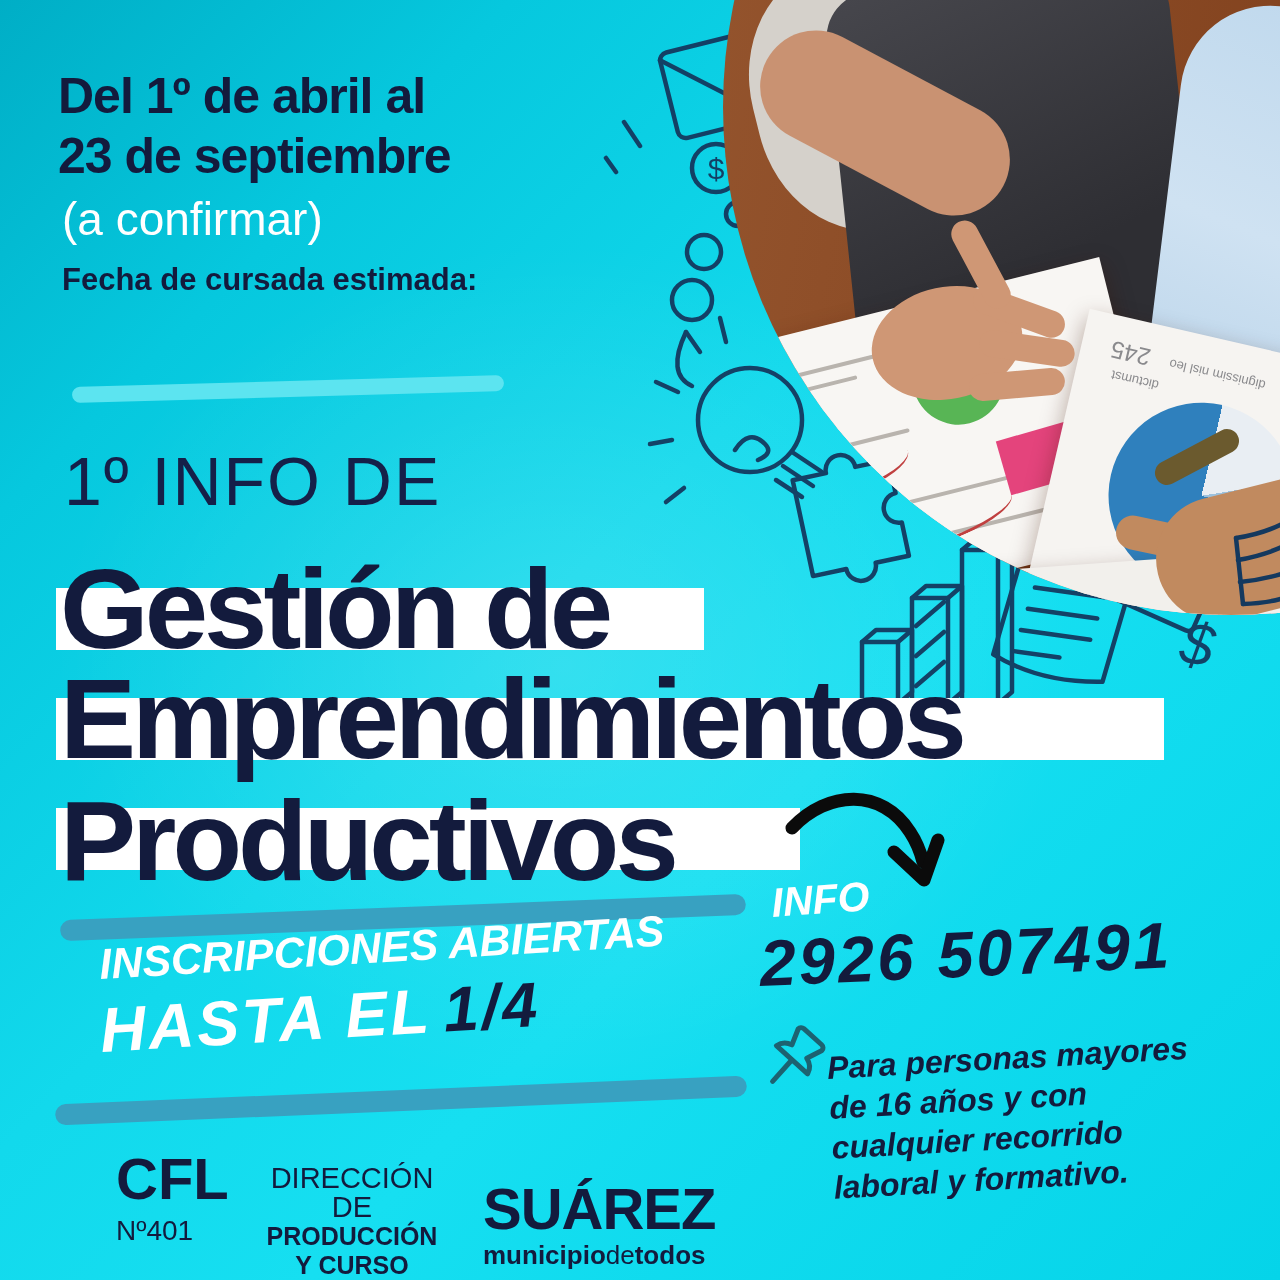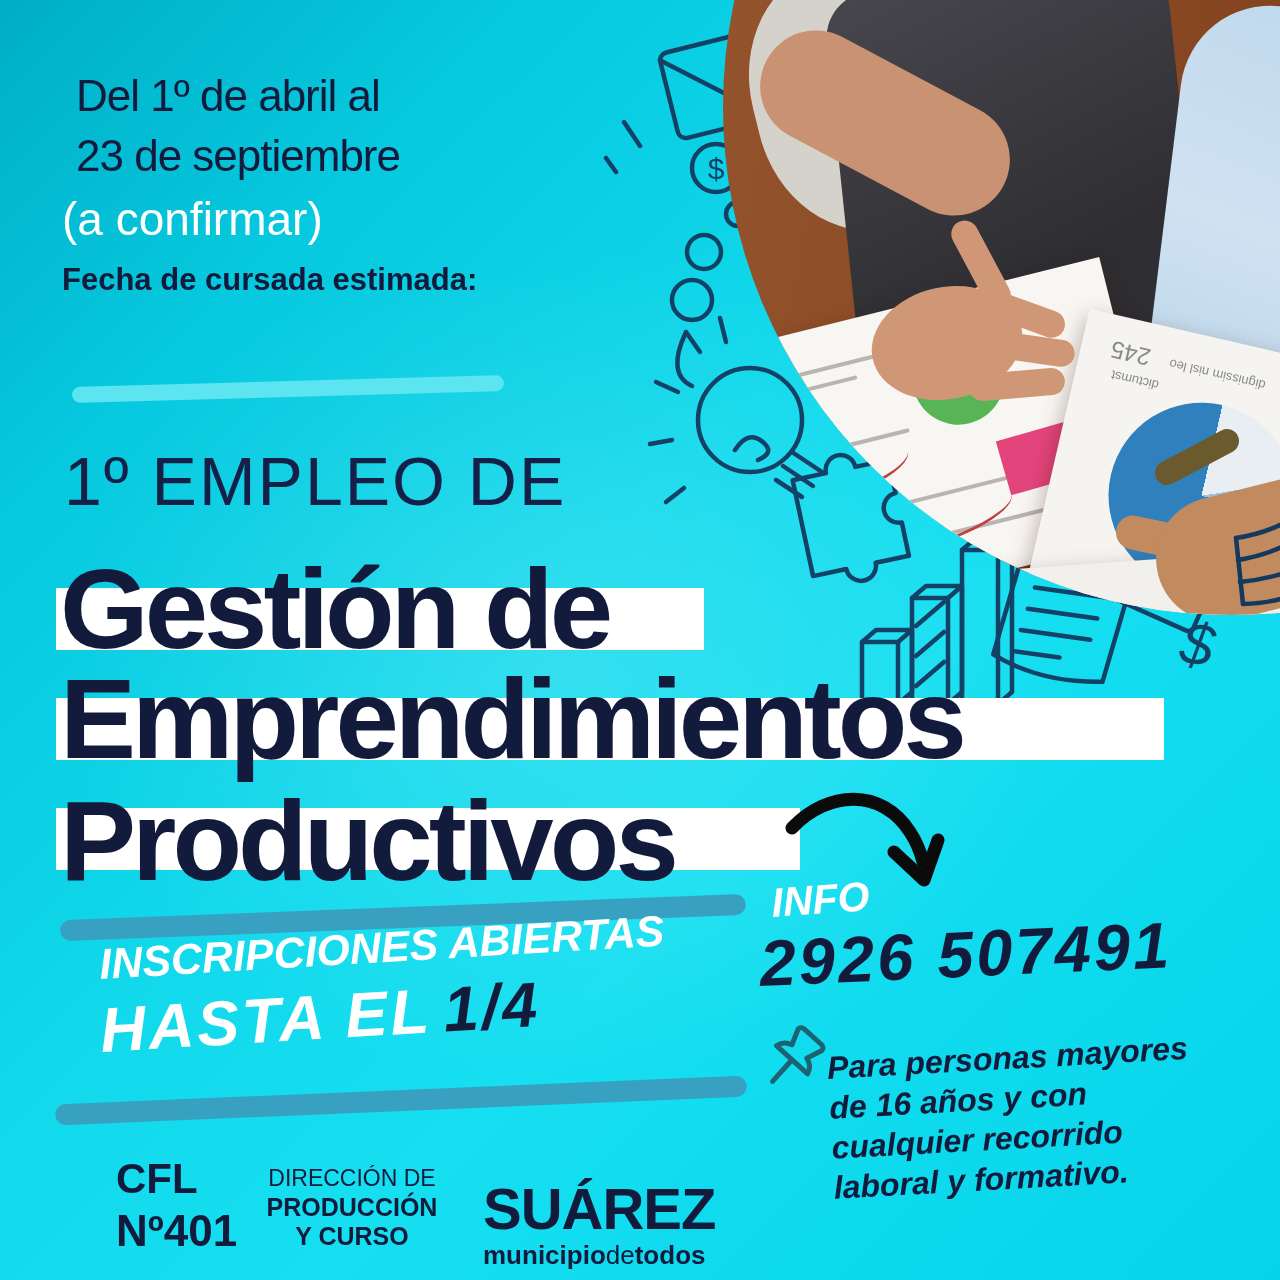--- a/index.html
+++ b/index.html
@@ -3,21 +3,21 @@
 <meta charset="utf-8">
 <style>
   html,body{margin:0;padding:0;}
   #poster{position:relative;width:1280px;height:1280px;overflow:hidden;z-index:0;
     font-family:"Liberation Sans","DejaVu Sans",sans-serif;
     background:
       radial-gradient(ellipse 820px 680px at 44% 52%, rgba(255,255,255,.14), rgba(255,255,255,0) 62%),
       linear-gradient(135deg,#00aec6 0%,#06c8de 20%,#12d9ec 45%,#16dff1 62%,#05d4e9 100%);}
   .abs{position:absolute;}
   
-  .date-line{left:76px;font-size:44px;font-weight:400;letter-spacing:-1px;color:#131b3d;line-height:60px;}
+  .date-line{left:58px;font-size:50px;font-weight:700;letter-spacing:-1px;color:#131b3d;line-height:60px;}
   .confirm{left:62px;top:192px;font-size:46px;font-weight:400;color:#fff;}
   .flabel{left:62px;top:262px;font-size:31px;font-weight:800;color:#131b3d;}
   .fsched{left:62px;top:299px;font-size:30px;font-weight:400;color:#fff;}
   
   .div-light{left:72px;top:381px;width:432px;height:16px;border-radius:9px;background:#5ce4f0;transform:rotate(-1.6deg);}
   .div-teal{height:21px;border-radius:11px;background:#38a1c1;}
   .div-t1{left:60px;top:907px;width:686px;transform:rotate(-2.2deg);}
   .div-t2{left:55px;top:1090px;width:692px;transform:rotate(-2.4deg);}
   
   .kicker{left:64px;top:442px;font-size:68px;font-weight:500;letter-spacing:2px;color:#152049;z-index:4;}
@@ -33,24 +33,24 @@
   .enr2 .dark{color:#131b3d;margin-left:12px;}
   .enr2 .lite{color:#fff;}
   
   .arrow-svg{left:778px;top:788px;z-index:4;}
   .info{left:770px;top:880px;font-size:41px;font-weight:800;font-style:italic;color:#fff;transform:rotate(-4deg);transform-origin:0 0;z-index:4;}
   .phone{left:758px;top:926px;font-size:65px;font-weight:800;font-style:italic;letter-spacing:3px;color:#131b3d;transform:rotate(-2.6deg);transform-origin:0 0;z-index:4;white-space:nowrap;}
   .pin-svg{left:746px;top:1016px;z-index:4;}
   .aud{left:826px;top:1048px;font-size:32px;line-height:40px;font-weight:600;font-style:italic;color:#131b3d;transform:rotate(-3.2deg);transform-origin:0 0;z-index:4;white-space:nowrap;}
   
   .cfl{left:116px;top:1150px;z-index:4;color:#131b3d;}
-  .cfl .l1{font-size:42px;font-weight:800;line-height:58px;}
-  .cfl .l2{font-size:44px;font-weight:700;line-height:46px;}
+  .cfl .l1{font-size:58px;font-weight:800;line-height:58px;}
+  .cfl .l2{font-size:28px;font-weight:400;line-height:46px;}
   .dir{left:262px;top:1164px;width:180px;text-align:center;z-index:4;color:#131b3d;line-height:29px;}
-  .dir .d1{font-size:23px;font-weight:500;}
+  .dir .d1{font-size:29px;font-weight:500;}
   .dir .d2,.dir .d3{font-size:25px;font-weight:800;}
   .suz{left:483px;top:1146px;z-index:4;color:#131b3d;}
   .suz .s1{font-size:58px;font-weight:800;letter-spacing:-1px;line-height:62px;margin-top:32px;}
   .suz .s2{font-size:26px;line-height:30px;letter-spacing:0;}
   .suz .s2 .b{font-weight:800;} .suz .s2 .l{font-weight:300;margin-top:18px;}
   
   .doodles{left:0;top:0;z-index:1;}
   .doodles-over{left:0;top:0;z-index:3;pointer-events:none;}
   
   .photo{left:723px;top:-401px;width:1016px;height:1016px;border-radius:50%;overflow:hidden;z-index:2;
@@ -187,21 +187,21 @@
     </g>
   </svg>
 
   <div class="abs date-line" style="top:66px;">Del 1º de abril al</div>
   <div class="abs date-line" style="top:126px;">23 de septiembre</div>
   <div class="abs confirm">(a confirmar)</div>
   <div class="abs flabel">Fecha de cursada estimada:</div>
 
   <div class="abs div-light"></div>
 
-  <div class="abs kicker">1º EMPLEO DE</div>
+  <div class="abs kicker">1º INFO DE</div>
   <div class="abs band b1"></div>
   <div class="abs band b2"></div>
   <div class="abs band b3"></div>
   <div class="abs title-line t2">Emprendimientos</div>
   <div class="abs title-line t1">Gestión de</div>
   <div class="abs title-line t3">Productivos</div>
 
   <div class="abs div-teal div-t1"></div>
   <div class="abs enr1">INSCRIPCIONES ABIERTAS</div>
   <div class="abs enr2">

